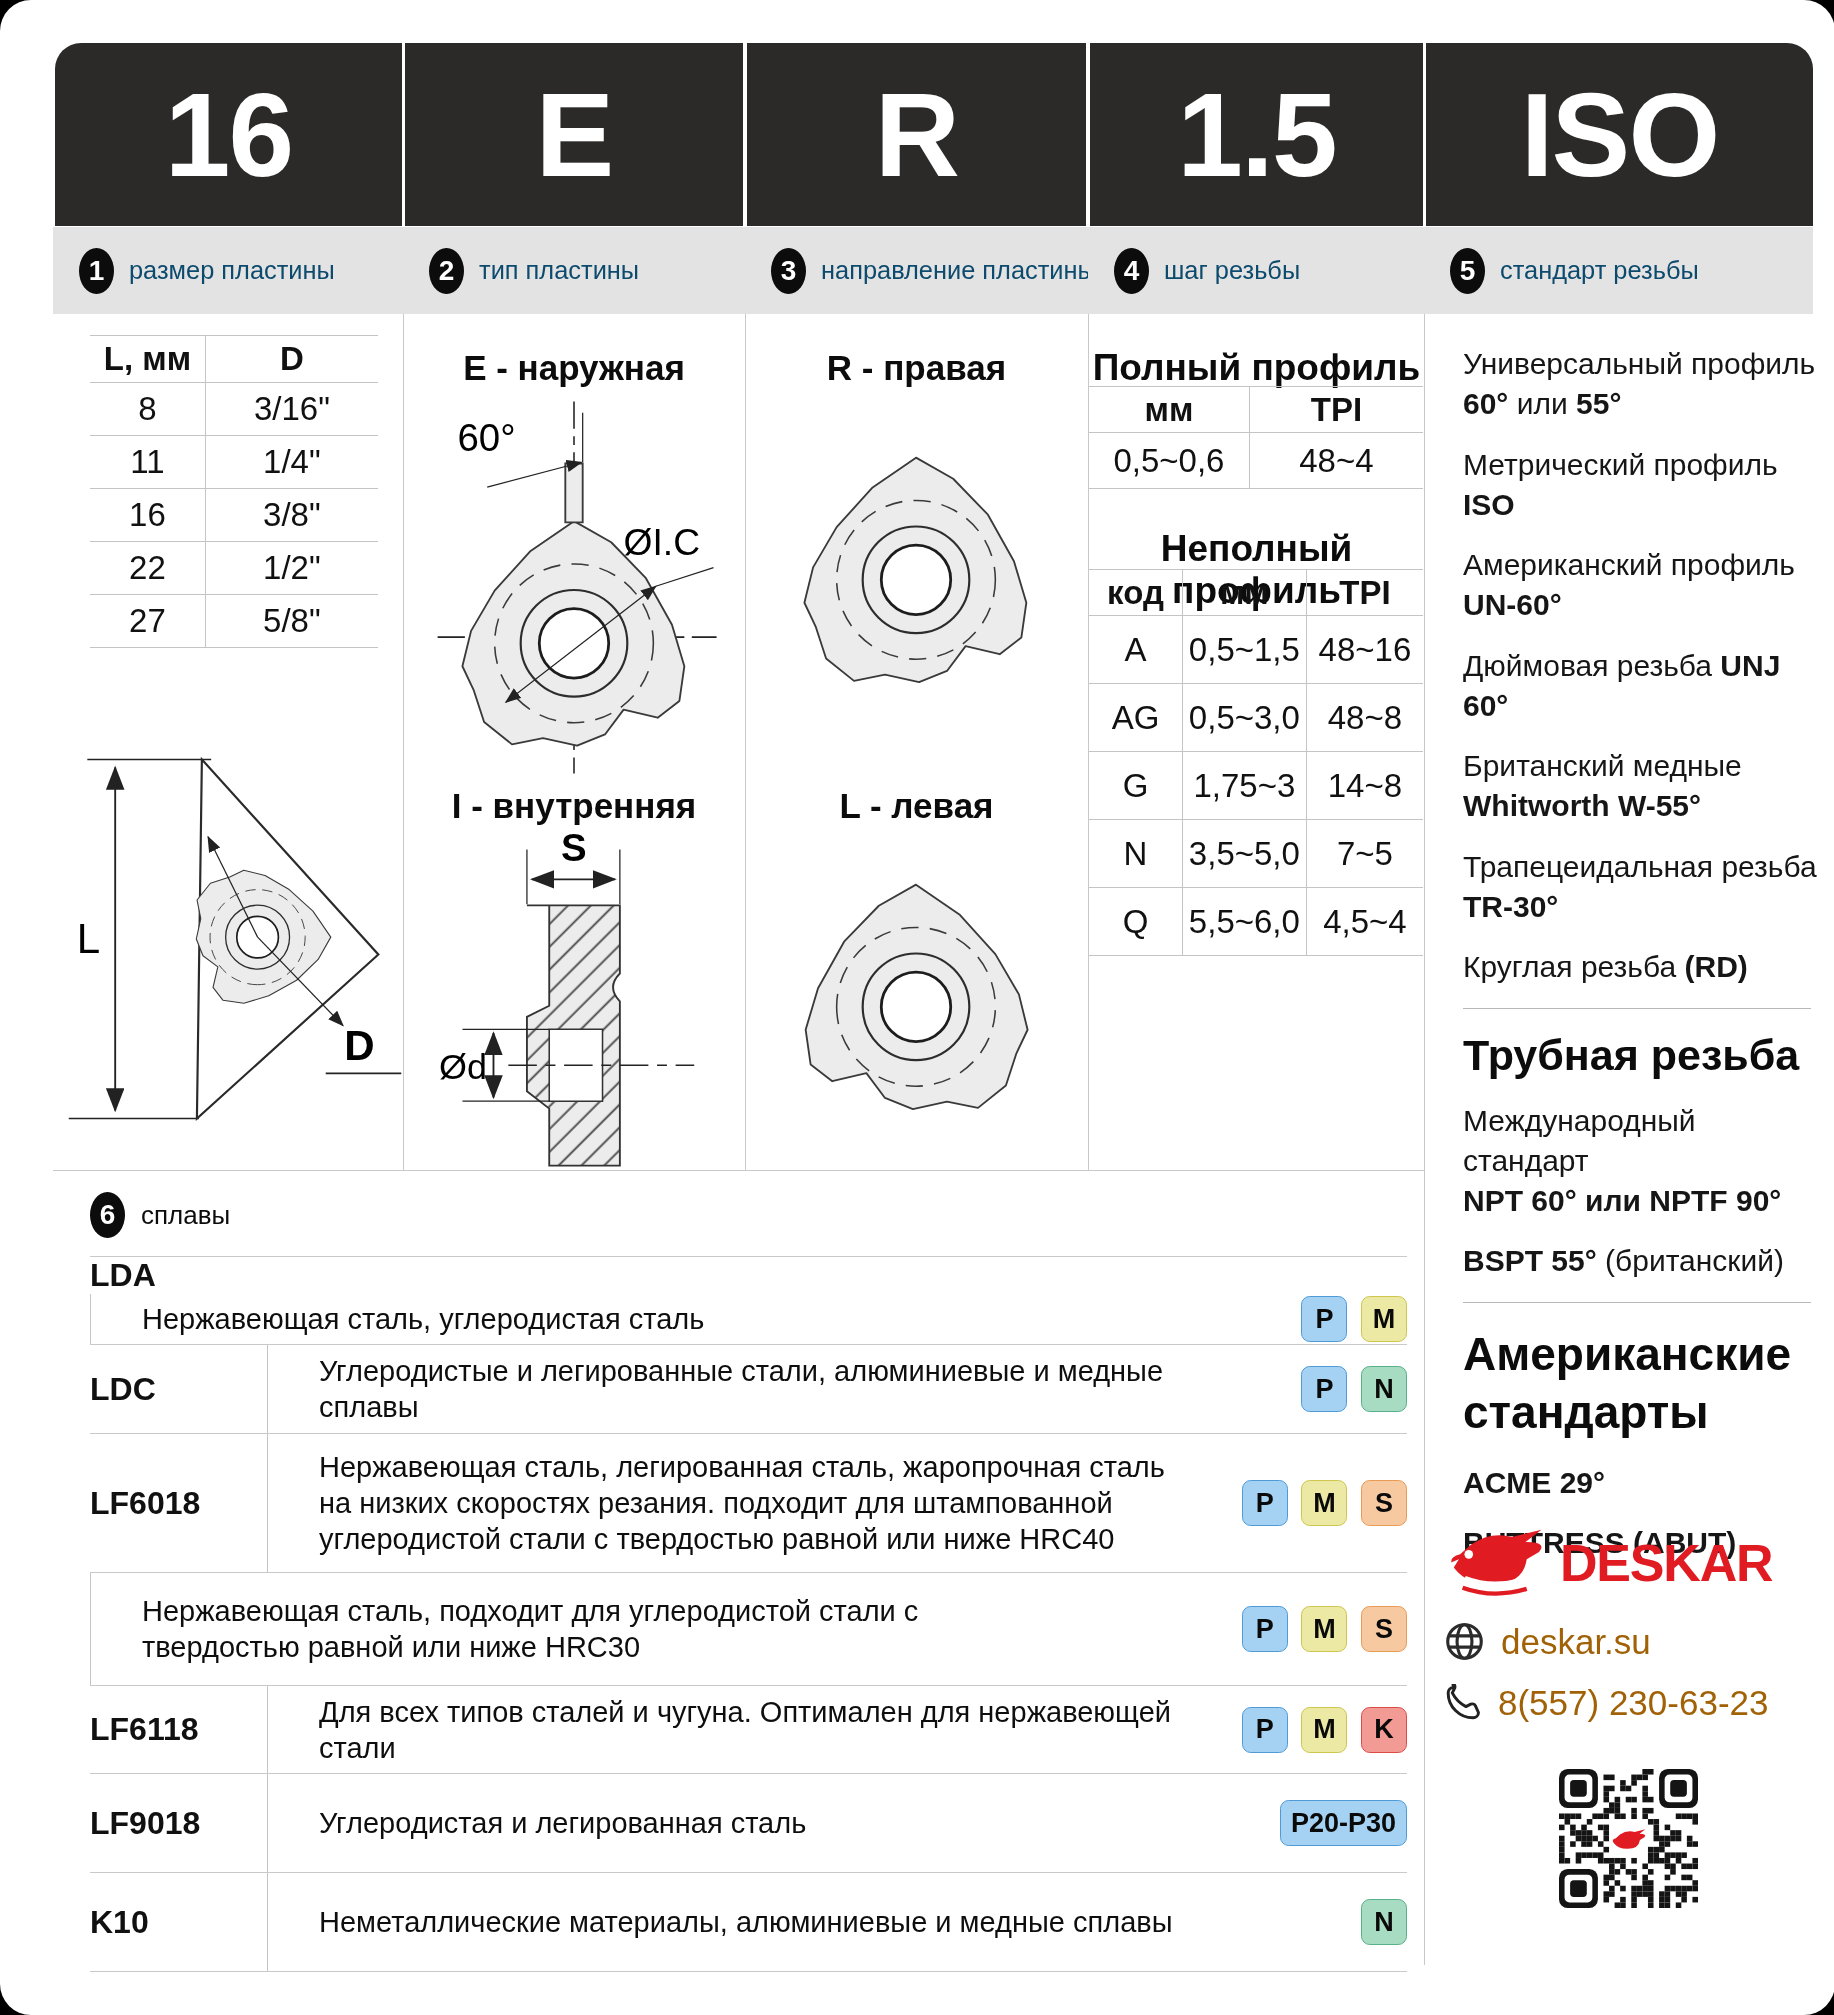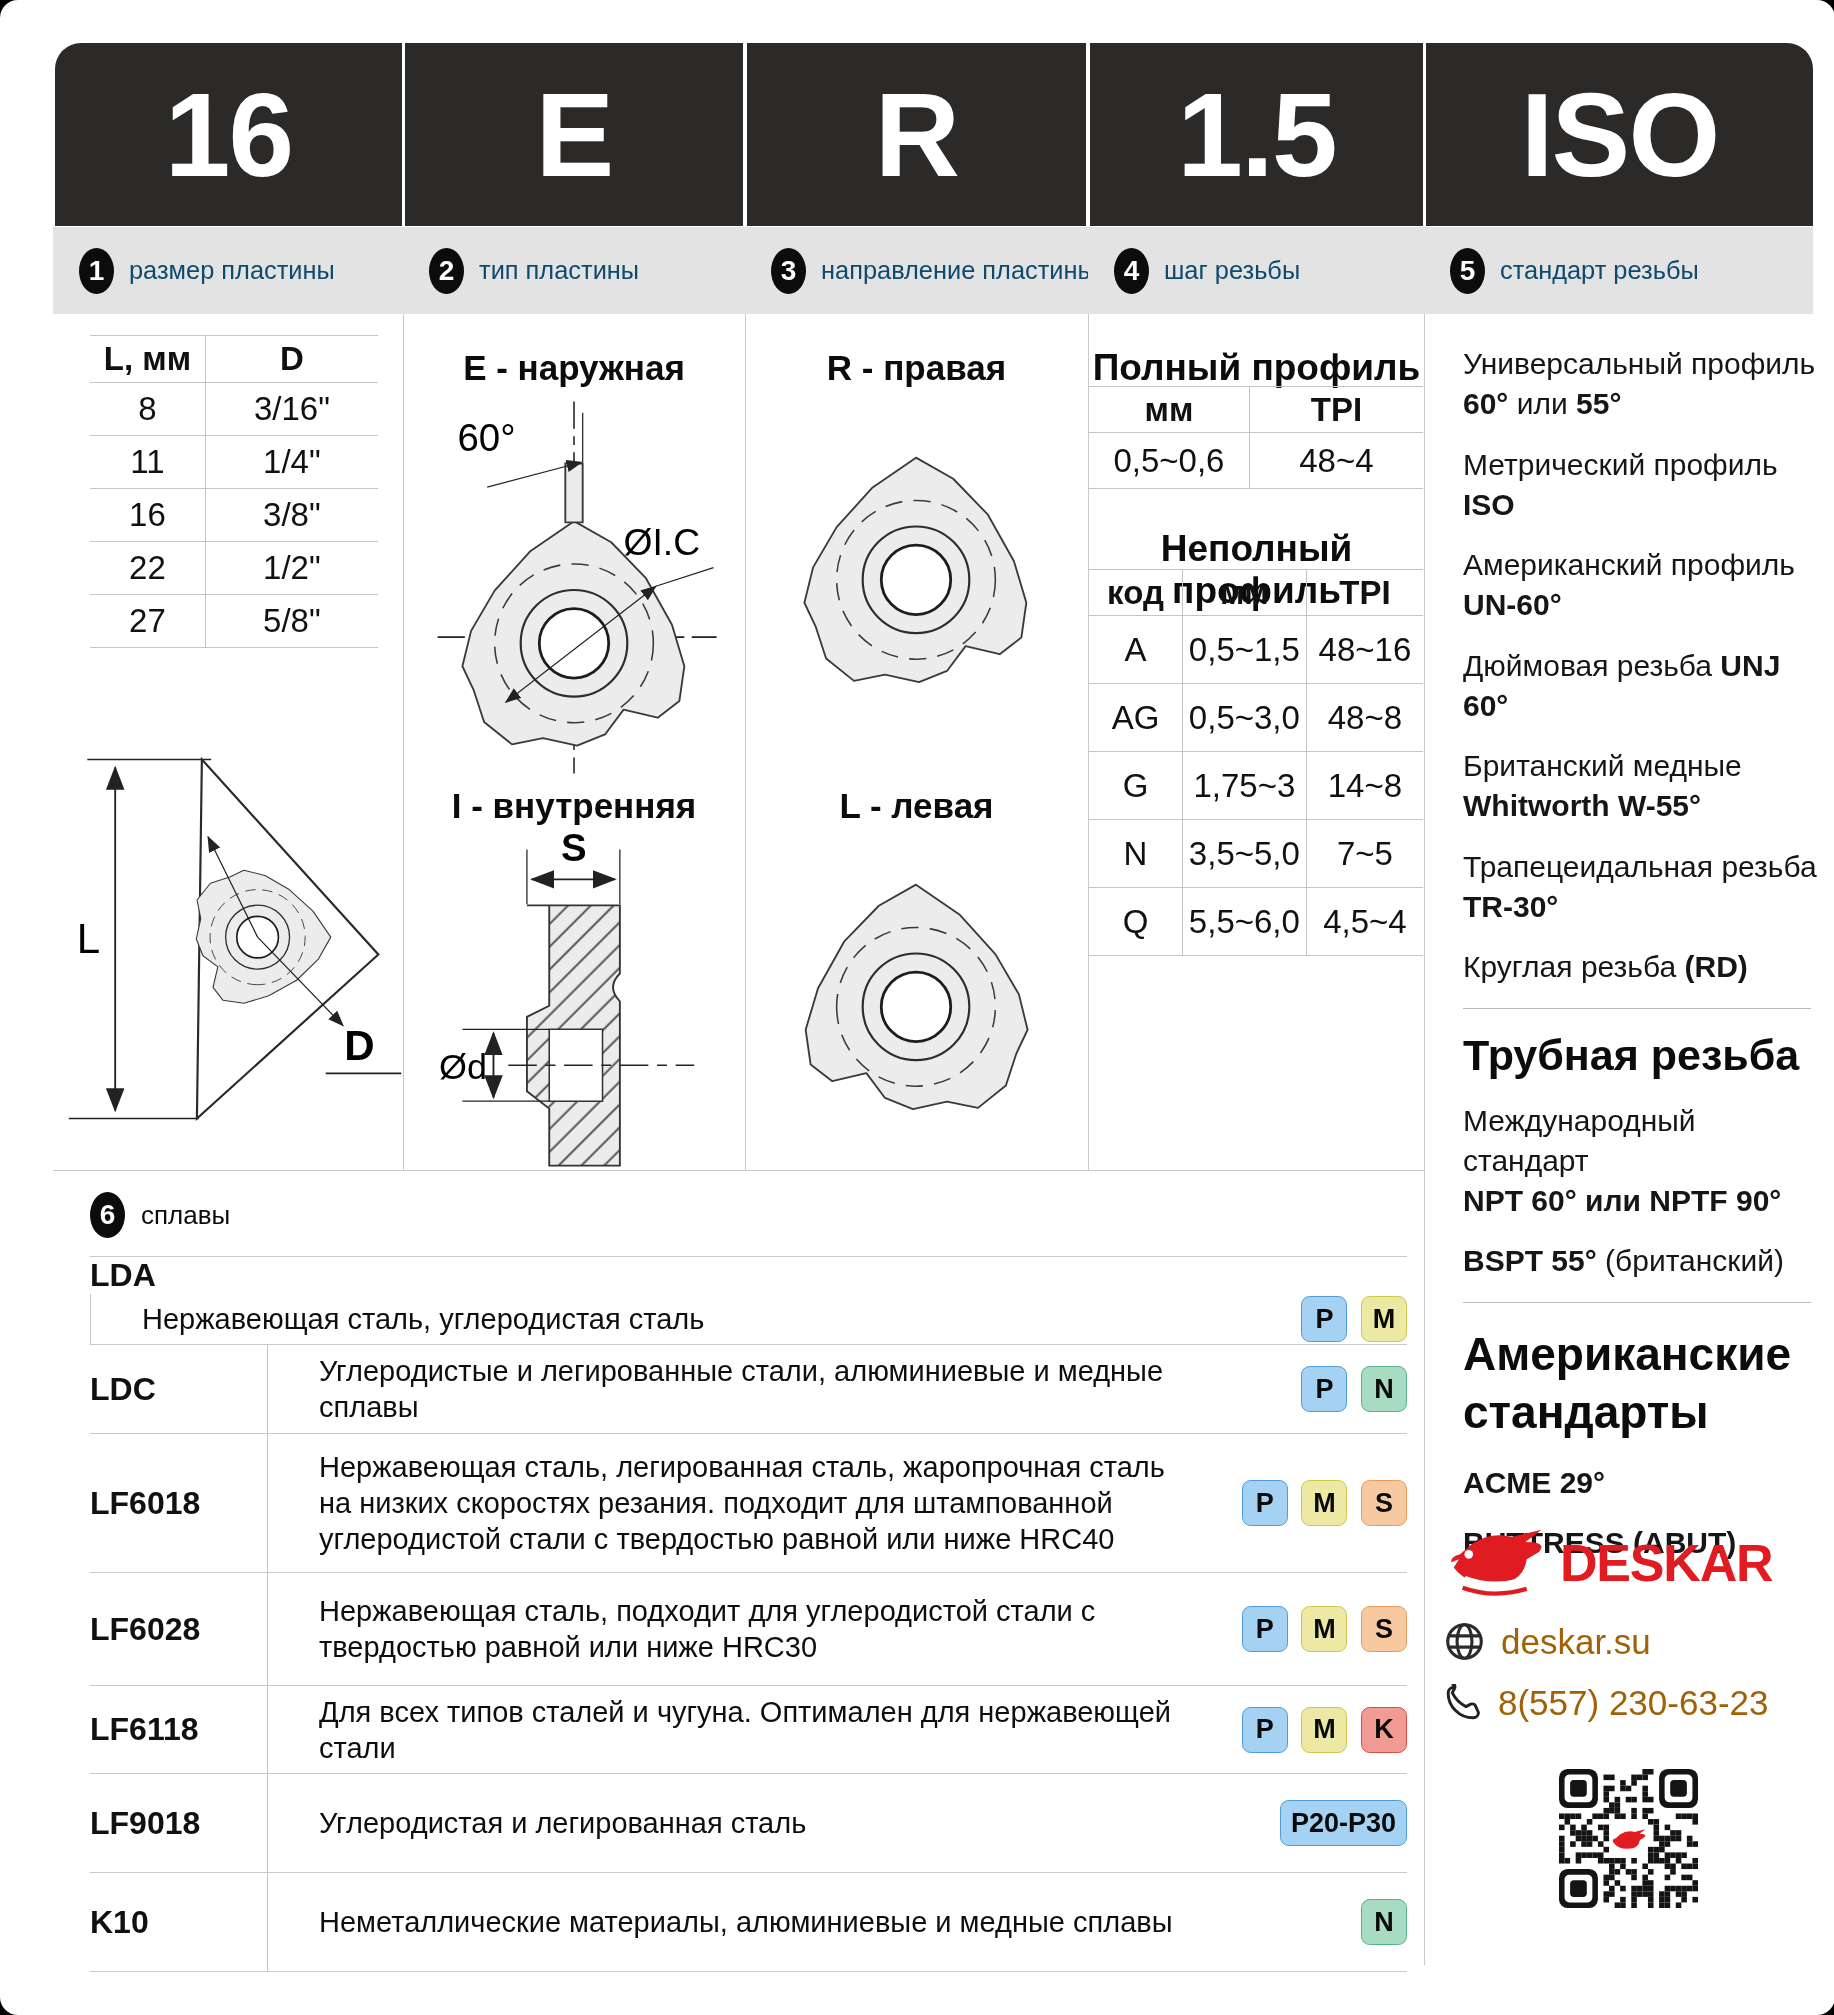--- a/index.html
+++ b/index.html
@@ -1,18 +1,18 @@
 <!DOCTYPE html>
 <html style="font-size:10px"><head>
 <meta charset="utf-8">
 <style>
   html,body{margin:0;padding:0;background:#000;}
   .page{position:relative;width:1835px;height:2015px;background:#000;
         font-family:"Liberation Sans","DejaVu Sans",sans-serif;color:#111;overflow:hidden;}
-  .card{position:absolute;inset:0;background:#fff;border-radius:18px;overflow:hidden;}
+  .card{position:absolute;inset:0;background:#fff;border-radius:31px;overflow:hidden;}
 
   
   .hblock{position:absolute;top:43px;height:183px;background:#2b2a29;display:flex;
           align-items:center;justify-content:center;}
   .hblock span{color:#fff;font-weight:bold;font-size:118px;letter-spacing:-1.9px;}
   .hb0{left:55px;width:347px;border-top-left-radius:26px;}
   .hb1{left:405px;width:338px;}
   .hb2{left:747px;width:339px;}
   .hb3{left:1090px;width:333px;}
   .hb4{left:1426px;width:387px;border-top-right-radius:26px;}
@@ -565,21 +565,20 @@
           <div class="amain">
             <div class="adesc">Нержавеющая сталь, легированная сталь, жаропрочная сталь на низких скоростях резания. подходит для штампованной углеродистой стали с твердостью равной или ниже HRC40</div>
             <div class="abadges">
               <div class="badge" style="background: rgb(165, 210, 243); border-color: rgb(79, 155, 216);">P</div>
               <div class="badge" style="background: rgb(236, 233, 165); border-color: rgb(207, 198, 78);">M</div>
               <div class="badge" style="background: rgb(247, 201, 160); border-color: rgb(232, 154, 87);">S</div>
             </div>
           </div>
         </div>
         <div class="arow" style="height: 112px;">
-          <div class="acode">LF6028</div>
           <div class="amain">
             <div class="adesc">Нержавеющая сталь, подходит для углеродистой стали с твердостью равной или ниже HRC30</div>
             <div class="abadges">
               <div class="badge" style="background: rgb(165, 210, 243); border-color: rgb(79, 155, 216);">P</div>
               <div class="badge" style="background: rgb(236, 233, 165); border-color: rgb(207, 198, 78);">M</div>
               <div class="badge" style="background: rgb(247, 201, 160); border-color: rgb(232, 154, 87);">S</div>
             </div>
           </div>
         </div>
         <div class="arow" style="height: 87px;">

